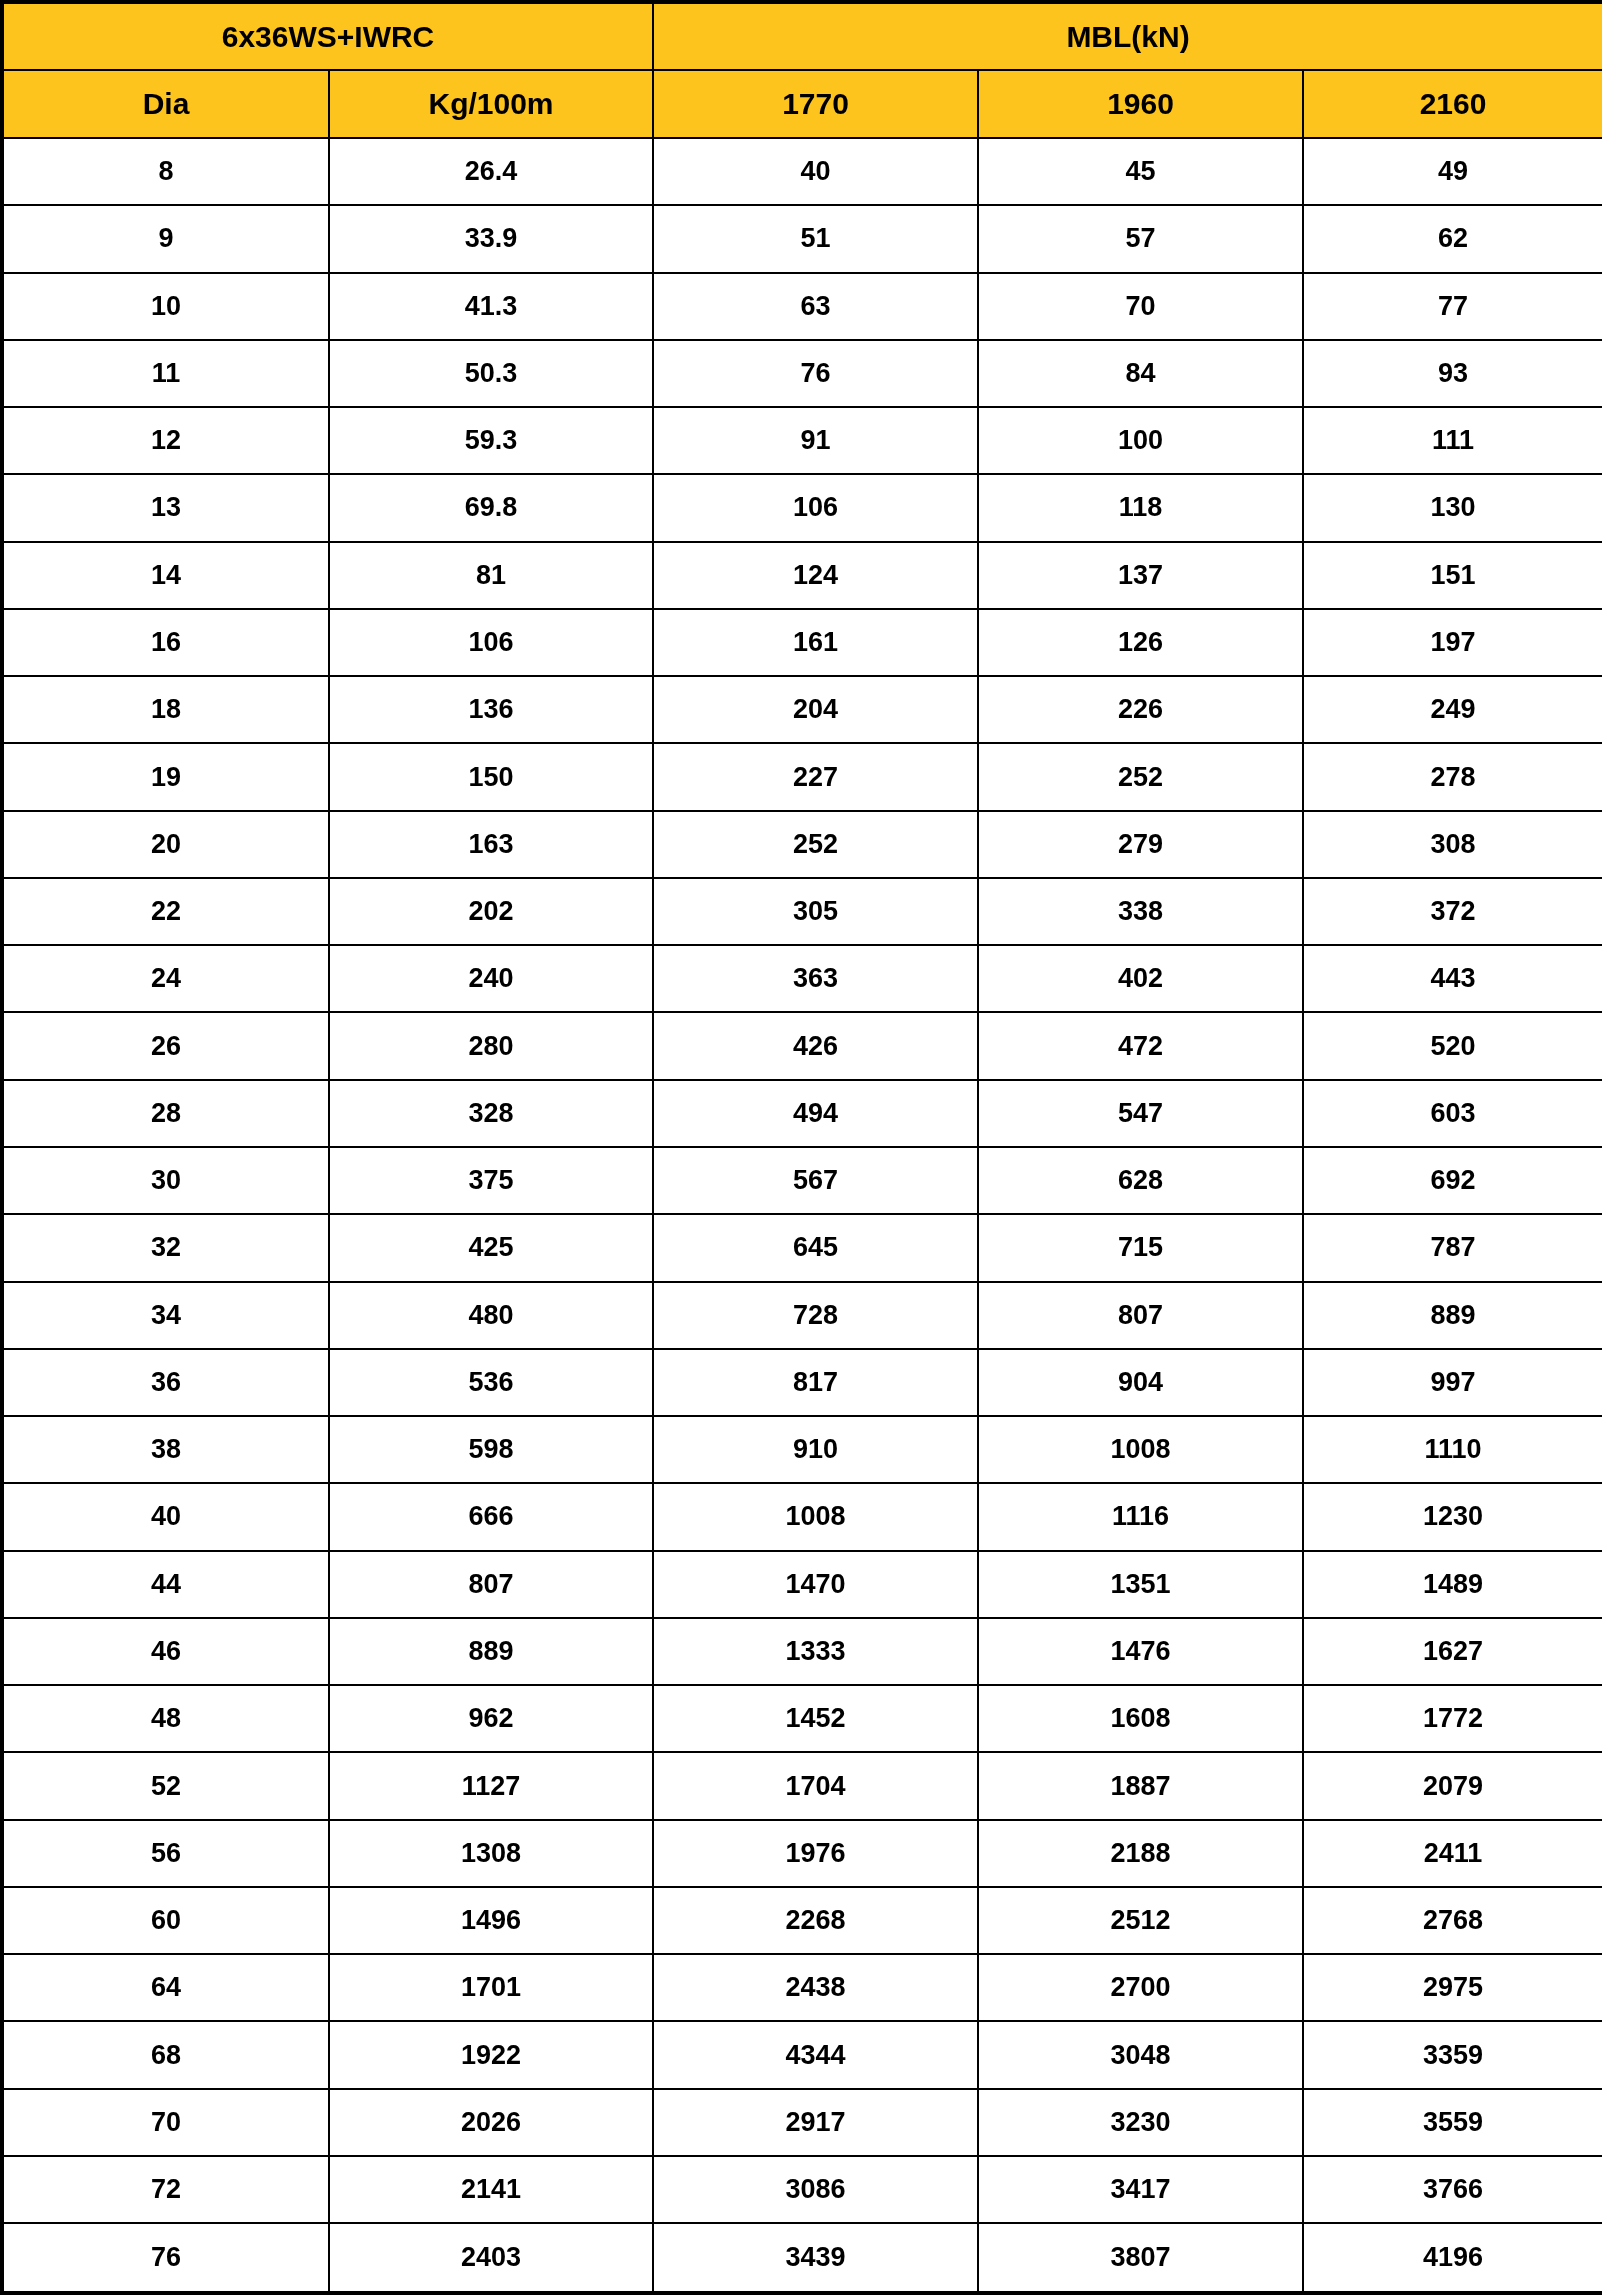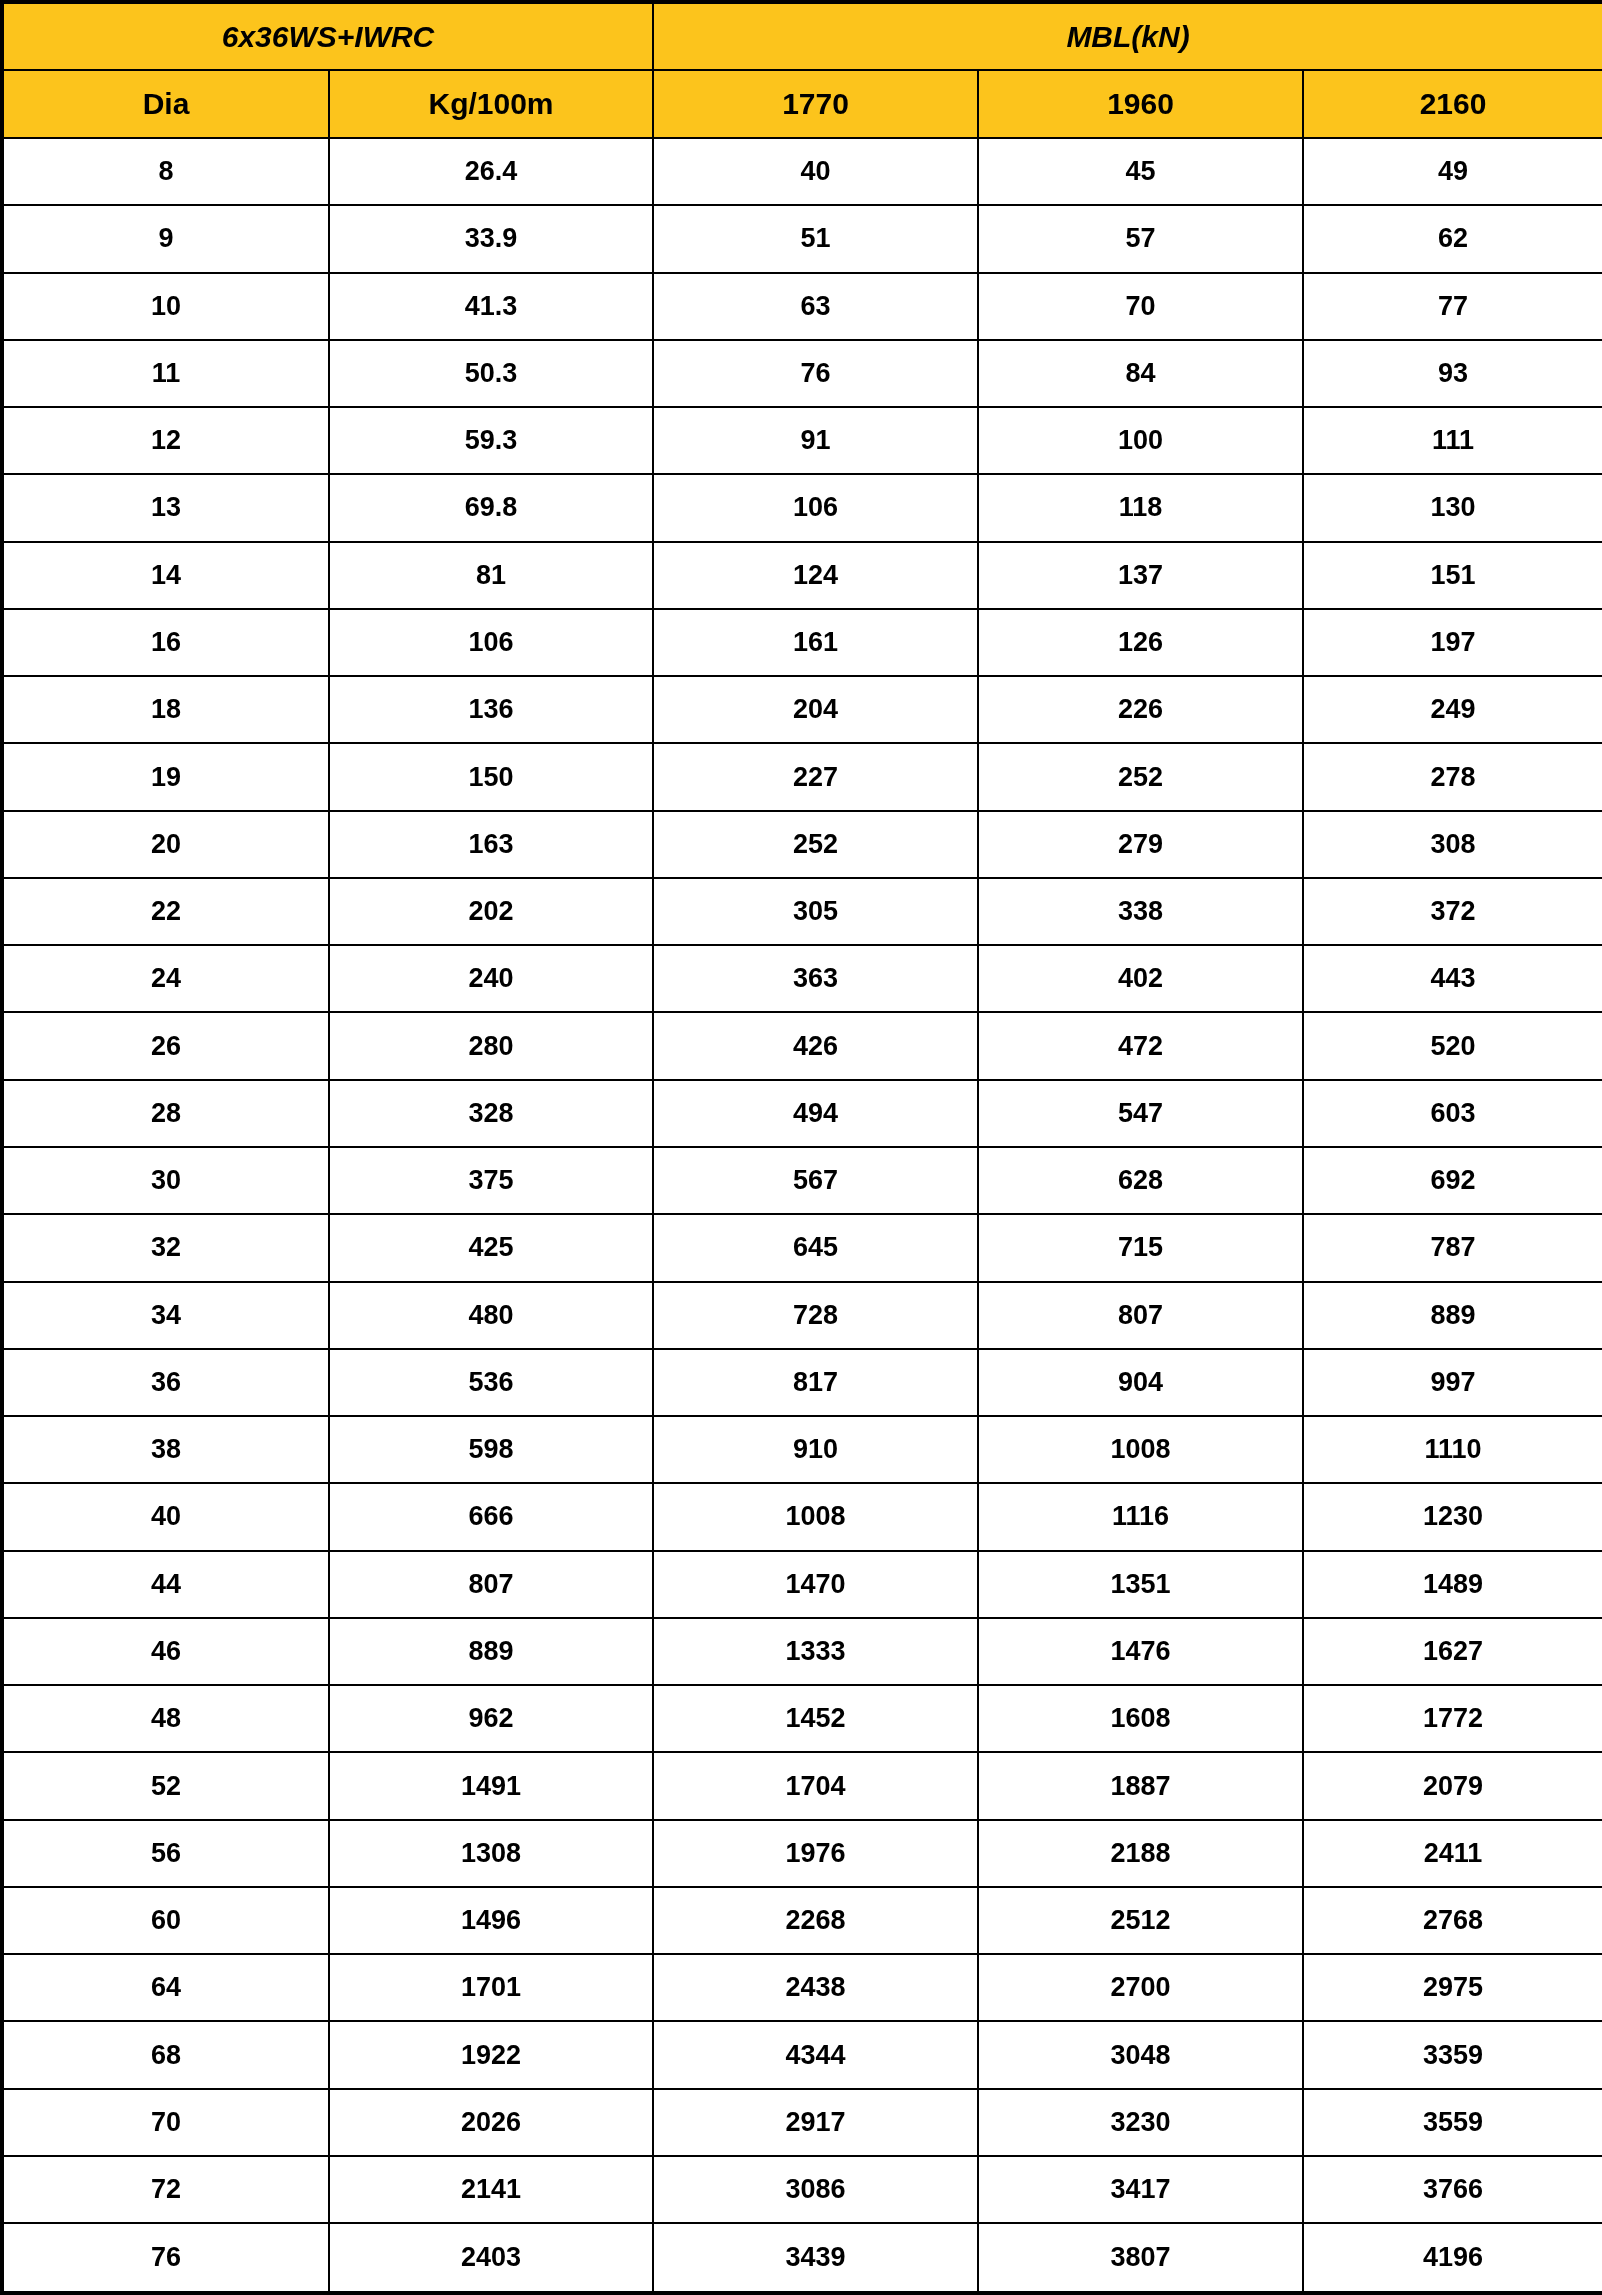--- a/index.html
+++ b/index.html
@@ -28,21 +28,21 @@
     padding: 0;
     overflow: hidden;
   }
   table.spec-table {
     border: 4.1px solid var(--border-color, #000000);
   }
   thead th {
     background: var(--header-bg, #FCC41C);
     font-size: 30px;
   }
-  tr.group-header-row th { height: 65px; font-style: italic; }
+  tr.group-header-row th { height: 65px; }
   tr.column-header-row th { height: 66px; text-align: center; }
   tbody td {
     background: var(--cell-bg, #ffffff);
     font-size: 27px;
   }
 </style>
 </head>
 <body>
 
 <table class="spec-table">
@@ -230,21 +230,21 @@
       </tr>
       <tr>
         <td>48</td>
         <td>962</td>
         <td>1452</td>
         <td>1608</td>
         <td>1772</td>
       </tr>
       <tr>
         <td>52</td>
-        <td>1491</td>
+        <td>1127</td>
         <td>1704</td>
         <td>1887</td>
         <td>2079</td>
       </tr>
       <tr>
         <td>56</td>
         <td>1308</td>
         <td>1976</td>
         <td>2188</td>
         <td>2411</td>

